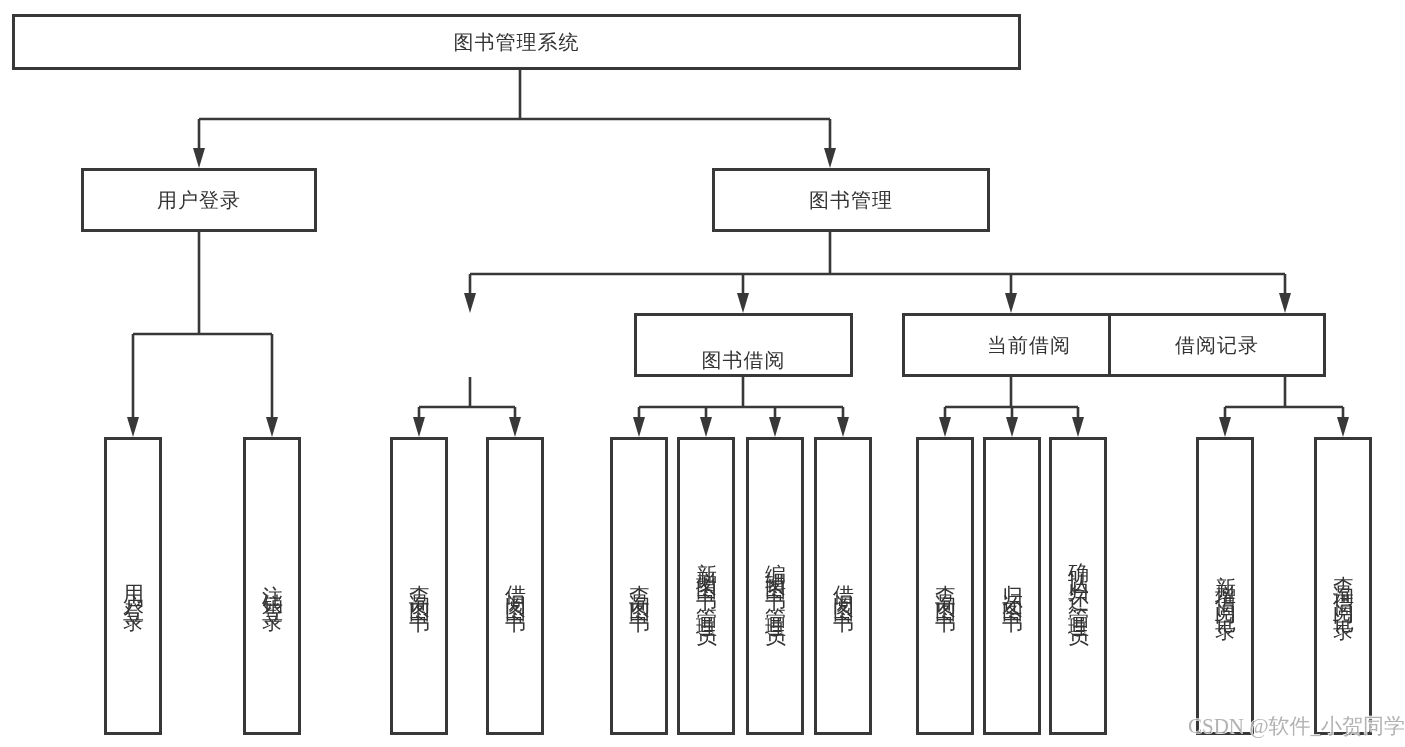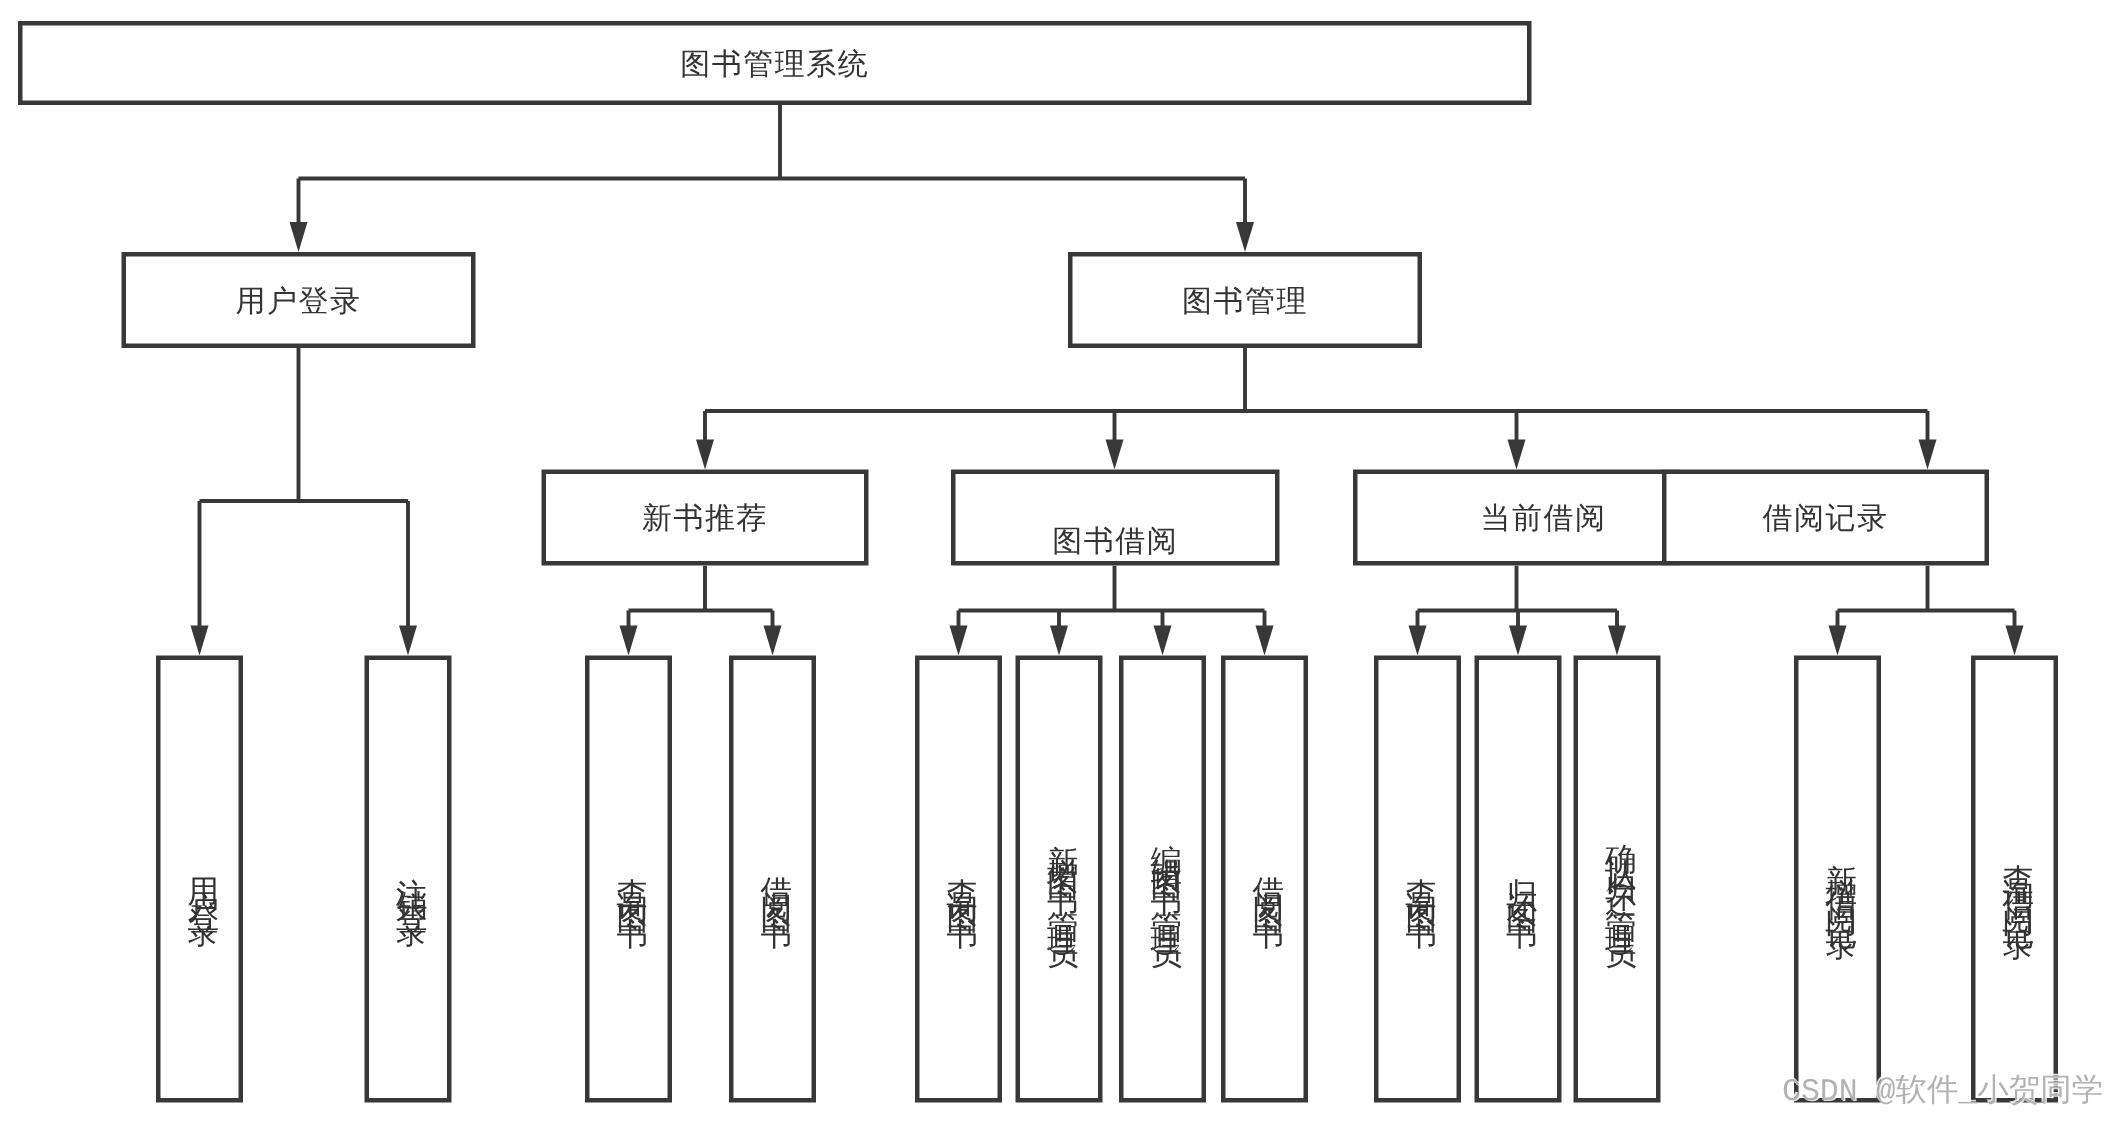--- a/index.html
+++ b/index.html
@@ -1,20 +1,20 @@
 <!DOCTYPE html>
 <html><head>
 <meta charset="utf-8">
 <style>
   html,body{margin:0;padding:0;background:#ffffff;}
   .canvas{
     position:relative;
     width:1405px;height:747px;
     background:#ffffff;
-    font-family:Liberation Mono, monospace;
+    font-family:Liberation Serif, serif;
     overflow:hidden;
   }
   .connectors{
     position:absolute;left:0;top:0;width:1405px;height:747px;
   }
   .hbox{
     position:absolute;
     box-sizing:border-box;
     border:3px solid #383838;
     background:#ffffff;
@@ -124,27 +124,24 @@
     </g>
   </svg>
 
   <div class="hbox" style="left:12px;top:14px;width:1009px;height:56px;">
     <span>图书管理系统</span>
   </div>
 
   <div class="hbox" style="left:81px;top:168px;width:236px;height:64px;">
     <span>用户登录</span>
   </div>
-  <div class="hbox" style="left:712px;top:168px;width:236px;height:64px;">
+  <div class="hbox" style="left:712px;top:168px;width:278px;height:64px;">
     <span>图书管理</span>
   </div>
 
-  <div class="hbox" style="left:361px;top:313px;width:218px;height:64px;">
-    <span>新书推荐</span>
-  </div>
   <div class="hbox" style="left:634px;top:313px;width:219px;height:64px;align-items:flex-end;">
     <span>图书借阅</span>
   </div>
   <div class="hbox" style="left:902px;top:313px;width:218px;height:64px;padding-left:36px;">
     <span>当前借阅</span>
   </div>
   <div class="hbox" style="left:1108px;top:313px;width:218px;height:64px;">
     <span>借阅记录</span>
   </div>
 

